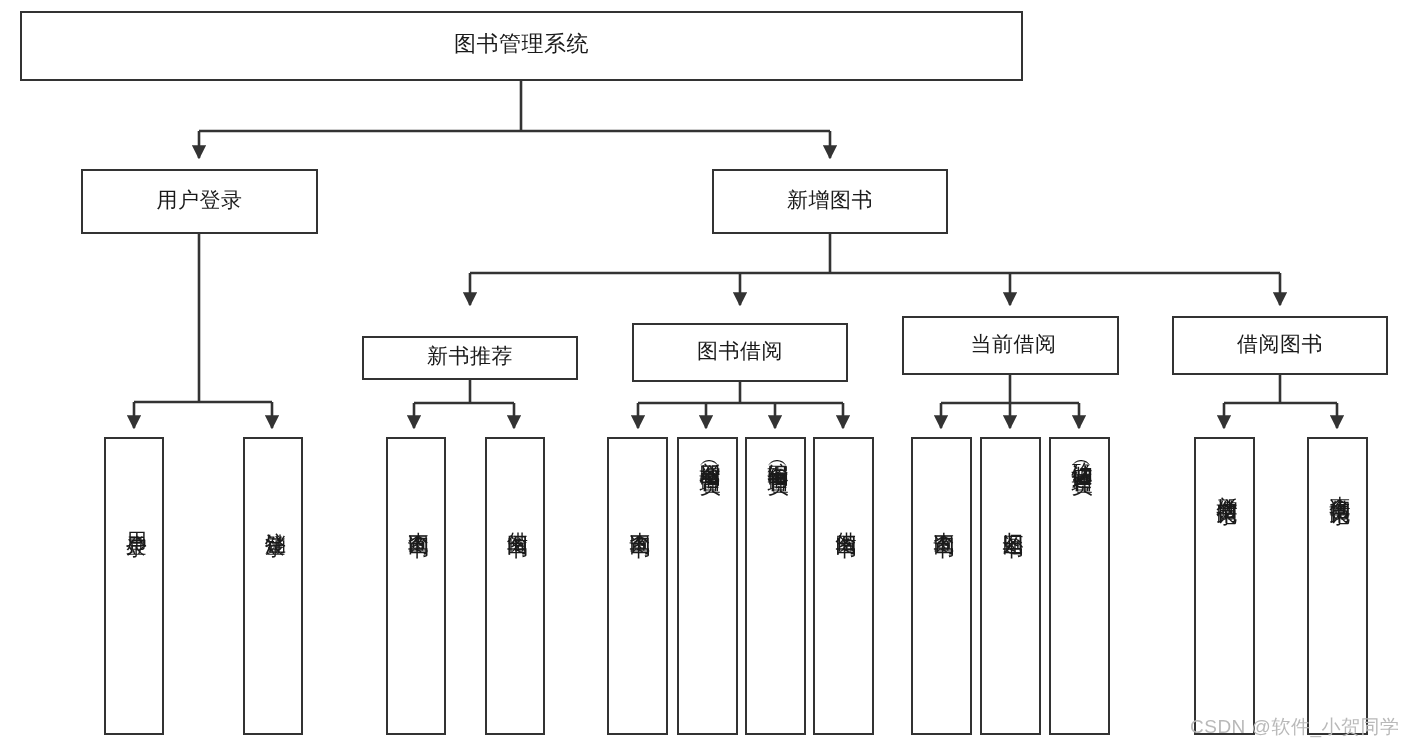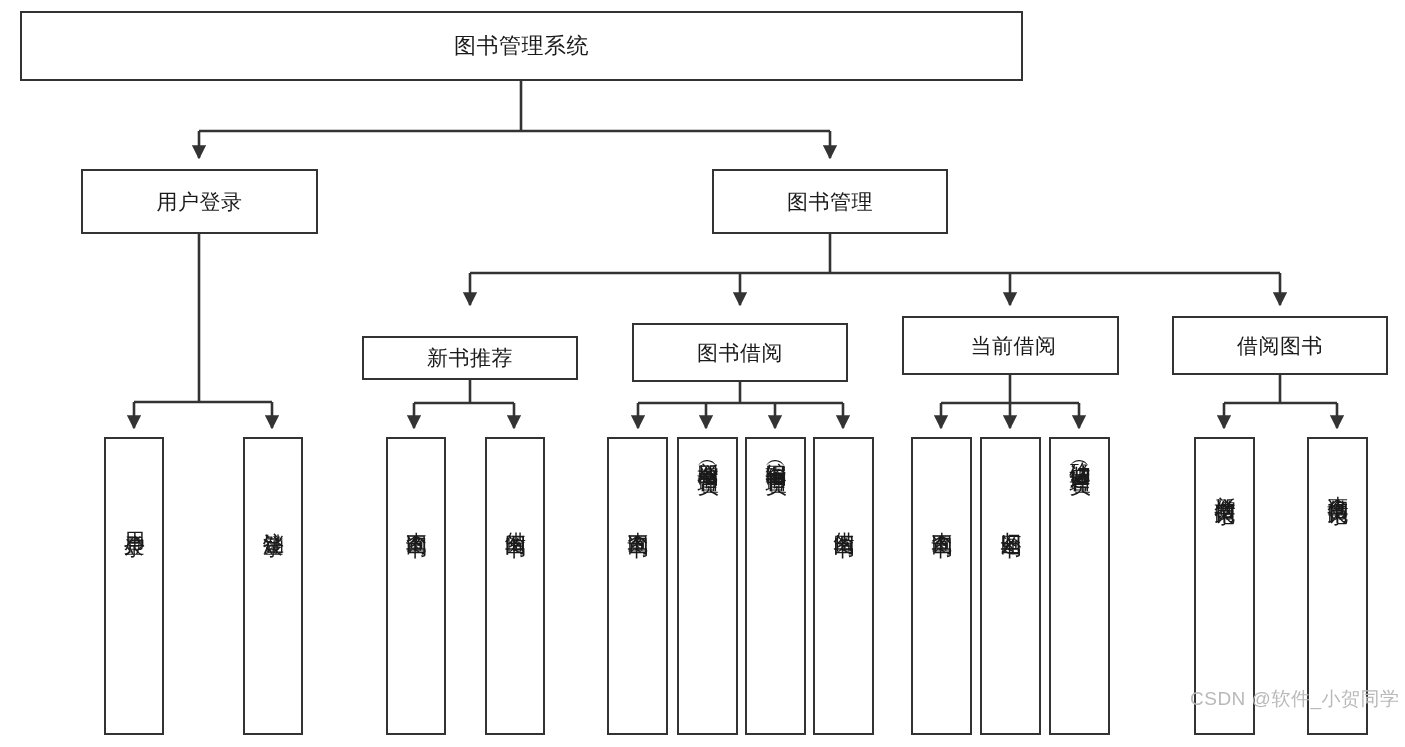--- a/index.html
+++ b/index.html
@@ -34,20 +34,21 @@
     display: flex;
     align-items: center;
     justify-content: center;
     color: #1a1a1a;
     z-index: 2;
   }
   .node .label {
     display: block;
     text-align: center;
     letter-spacing: 0.5px;
+    font-family: Liberation Mono, monospace;
   }
   
   .node.horiz .label {
     font-size: 21px;
     line-height: 1.1;
     white-space: nowrap;
   }
   .node.root .label {
     font-size: 22px;
   }
@@ -130,21 +131,21 @@
   </svg>
 
   <div class="node horiz root" style="left:20px; top:11px; width:1003px; height:70px;">
     <span class="label">图书管理系统</span>
   </div>
 
   <div class="node horiz" style="left:81px; top:169px; width:237px; height:65px;">
     <span class="label">用户登录</span>
   </div>
   <div class="node horiz" style="left:712px; top:169px; width:236px; height:65px;">
-    <span class="label">图书管理</span>
+    <span class="label">新增图书</span>
   </div>
 
   <div class="node horiz" style="left:362px; top:336px; width:216px; height:44px;">
     <span class="label">新书推荐</span>
   </div>
   <div class="node horiz" style="left:632px; top:316px; width:216px; height:59px;margin-top:7px;">
     <span class="label">图书借阅</span>
   </div>
   <div class="node horiz" style="left:902px; top:316px; width:217px; height:59px;padding-left:6px;">
     <span class="label">当前借阅</span>
@@ -190,15 +191,15 @@
     <span class="label">确认归还（管理员）</span>
   </div>
 
   <div class="node vert" style="left:1194px; top:437px; width:61px; height:298px; padding-top:40px;">
     <span class="label">新增借阅记录</span>
   </div>
   <div class="node vert" style="left:1307px; top:437px; width:61px; height:298px; padding-top:40px;">
     <span class="label">查询借阅记录</span>
   </div>
 
-  <div class="watermark" style="left:1190px; top:686px;">CSDN @软件_小贺同学</div>
+  <div class="watermark" style="left:1190px; top:714px;">CSDN @软件_小贺同学</div>
 
 </div>
 
 </body></html>

